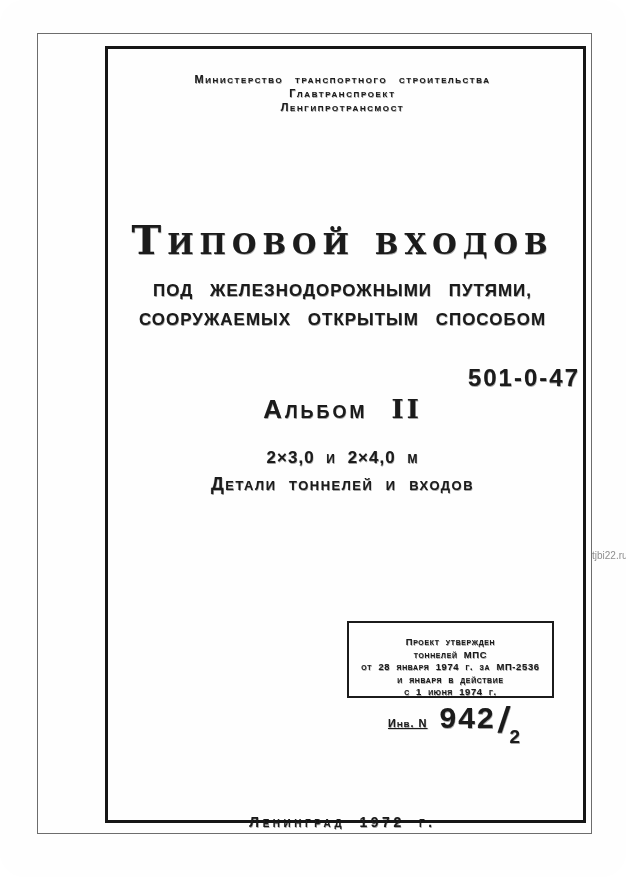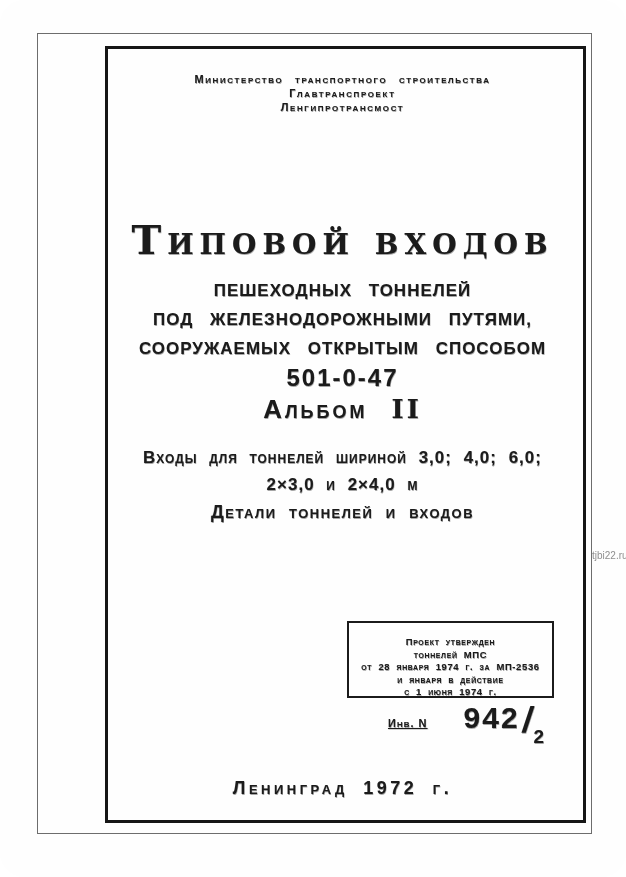--- a/index.html
+++ b/index.html
@@ -57,41 +57,42 @@
   .subtitle-block {
     top: 276px;
     font-size: 17px; font-weight: bold;
     letter-spacing: 1px; word-spacing: 11px;
     line-height: 29px;
   }
   .project-number {
     top: 364px;
     font-size: 24px; font-weight: bold;
     letter-spacing: 2px;
+    text-align: right;
   }
   .album-title {
     top: 394px;
     font-size: 26px; font-weight: bold;
     font-variant: small-caps;
     letter-spacing: 3px;
   }
   .album-title .numeral {
     font-family: "DejaVu Serif", serif;
     font-variant: normal;
     margin-left: 24px;
   }
   .entry-block {
     top: 444px;
     font-size: 17px; font-weight: bold;
     font-variant: small-caps;
     letter-spacing: 1px; word-spacing: 6px;
     line-height: 27px;
   }
   .details-line {
-    top: 502px;
+    top: 474px;
     font-size: 18px; font-weight: bold;
     font-variant: small-caps;
     letter-spacing: 1.5px; word-spacing: 6px;
   }
   .approval-stamp {
     position: absolute;
     left: 347px; top: 621px;
     width: 207px; height: 77px;
     border: 2px solid #1b1b1b;
     box-sizing: border-box;
@@ -110,35 +111,35 @@
   }
   .inventory .inv-label {
     font-size: 11px; font-weight: bold;
     font-variant: small-caps;
     letter-spacing: 1px;
     margin-top: 17px; margin-right: 12px; text-decoration: underline;
   }
   .inventory .inv-number {
     font-size: 30px; font-weight: bold;
     letter-spacing: 2px;
-    line-height: 30px; margin-top: 3px; margin-left: 24px;
+    line-height: 30px; margin-top: 3px;
   }
   .inventory .inv-slash {
     font-size: 36px; font-weight: bold;
     line-height: 36px;
     margin: 2px 1px 0 3px;
     transform: skewX(-8deg);
   }
   .inventory .inv-suffix {
     font-size: 19px; font-weight: bold;
     margin-top: 26px;
   }
   .footer-line {
-    top: 778px;
-    font-size: 18px; font-weight: bold;
+    top: 814px;
+    font-size: 14px; font-weight: bold;
     font-variant: small-caps;
     letter-spacing: 3.5px; word-spacing: 7px;
   }
   .watermark {
     position: absolute;
     left: 592px; top: 550px;
     font-size: 10px;
     color: #8f8f8f;
     text-shadow: none;
     white-space: nowrap;
@@ -154,33 +155,31 @@
 
   <div class="centered org-block ink">
     <div>Министерство транспортного строительства</div>
     <div>Главтранспроект</div>
     <div>Ленгипротрансмост</div>
   </div>
 
   <div class="centered main-title ink">Типовой входов</div>
 
   <div class="centered subtitle-block ink">
-    <div>ПЕШЕХОДНЫХ ТОННЕЛЕЙ</div>
     <div>ПОД ЖЕЛЕЗНОДОРОЖНЫМИ ПУТЯМИ,</div>
     <div>СООРУЖАЕМЫХ ОТКРЫТЫМ СПОСОБОМ</div>
   </div>
 
   <div class="centered project-number ink">501-0-47</div>
 
   <div class="centered album-title ink">
     <span>Альбом</span><span class="numeral">II</span>
   </div>
 
   <div class="centered entry-block ink">
-    <div>Входы для тоннелей шириной 3,0; 4,0; 6,0;</div>
     <div>2×3,0 и 2×4,0 м</div>
   </div>
 
   <div class="centered details-line ink">Детали тоннелей и входов</div>
 
   <div class="approval-stamp ink">
     <div>Проект утвержден</div>
     <div>тоннелей МПС</div>
     <div>от 28 января 1974 г. за МП-2536</div>
     <div>и января в действие</div>

